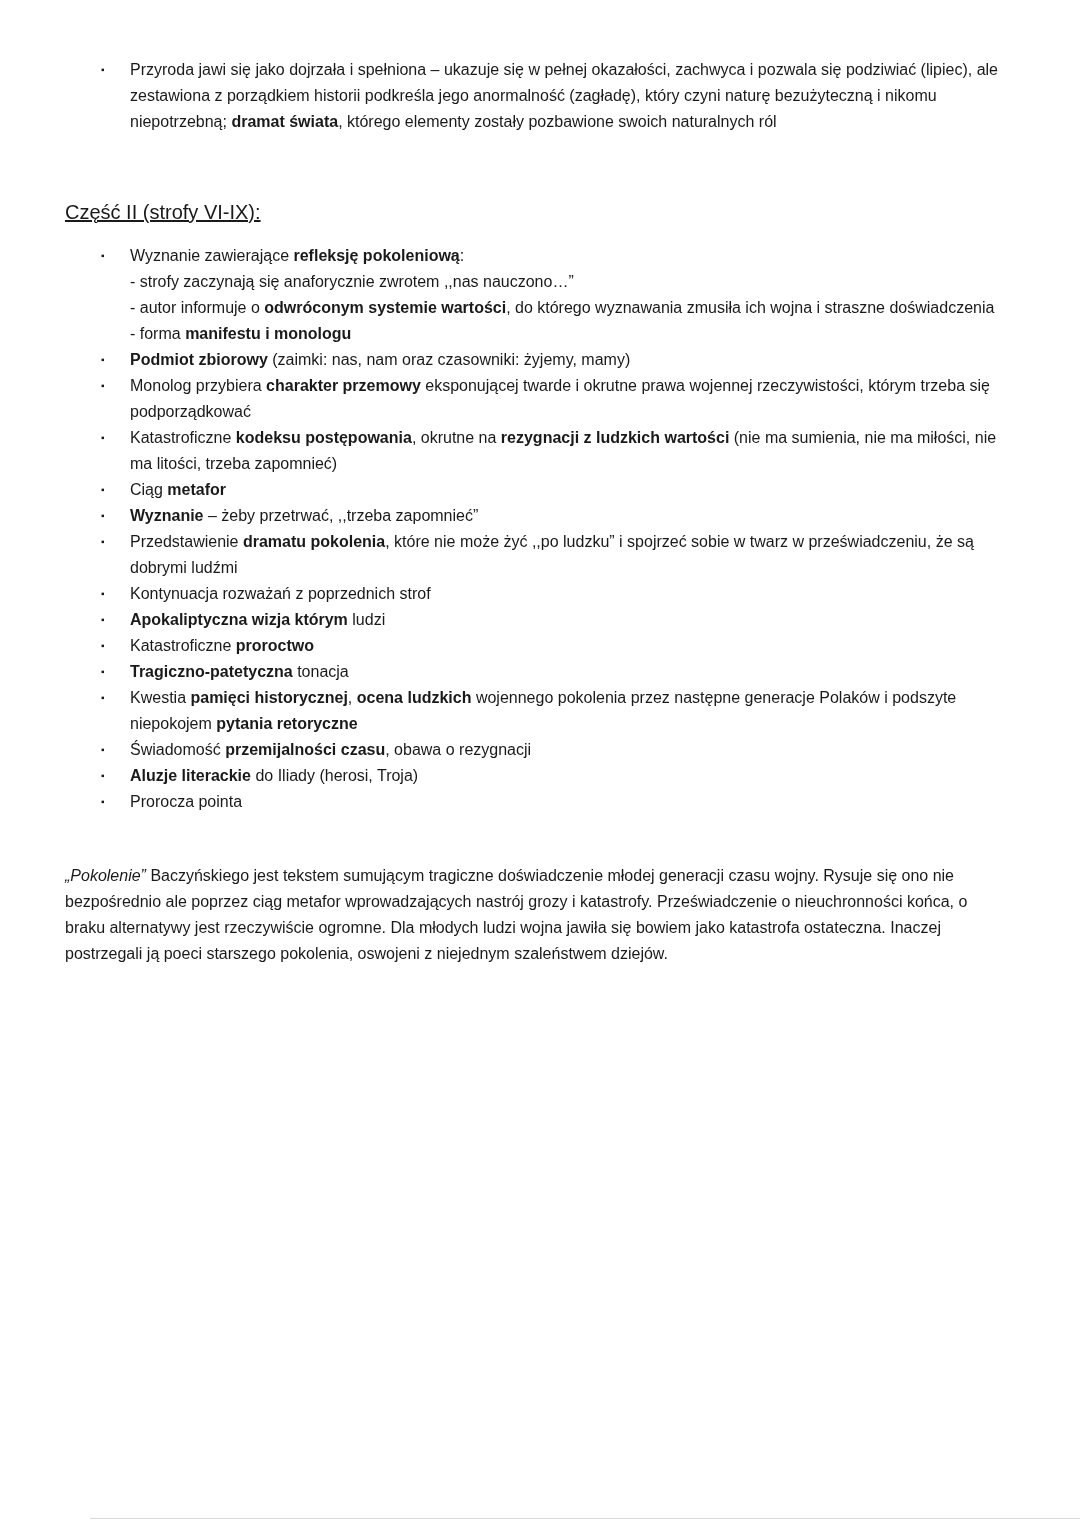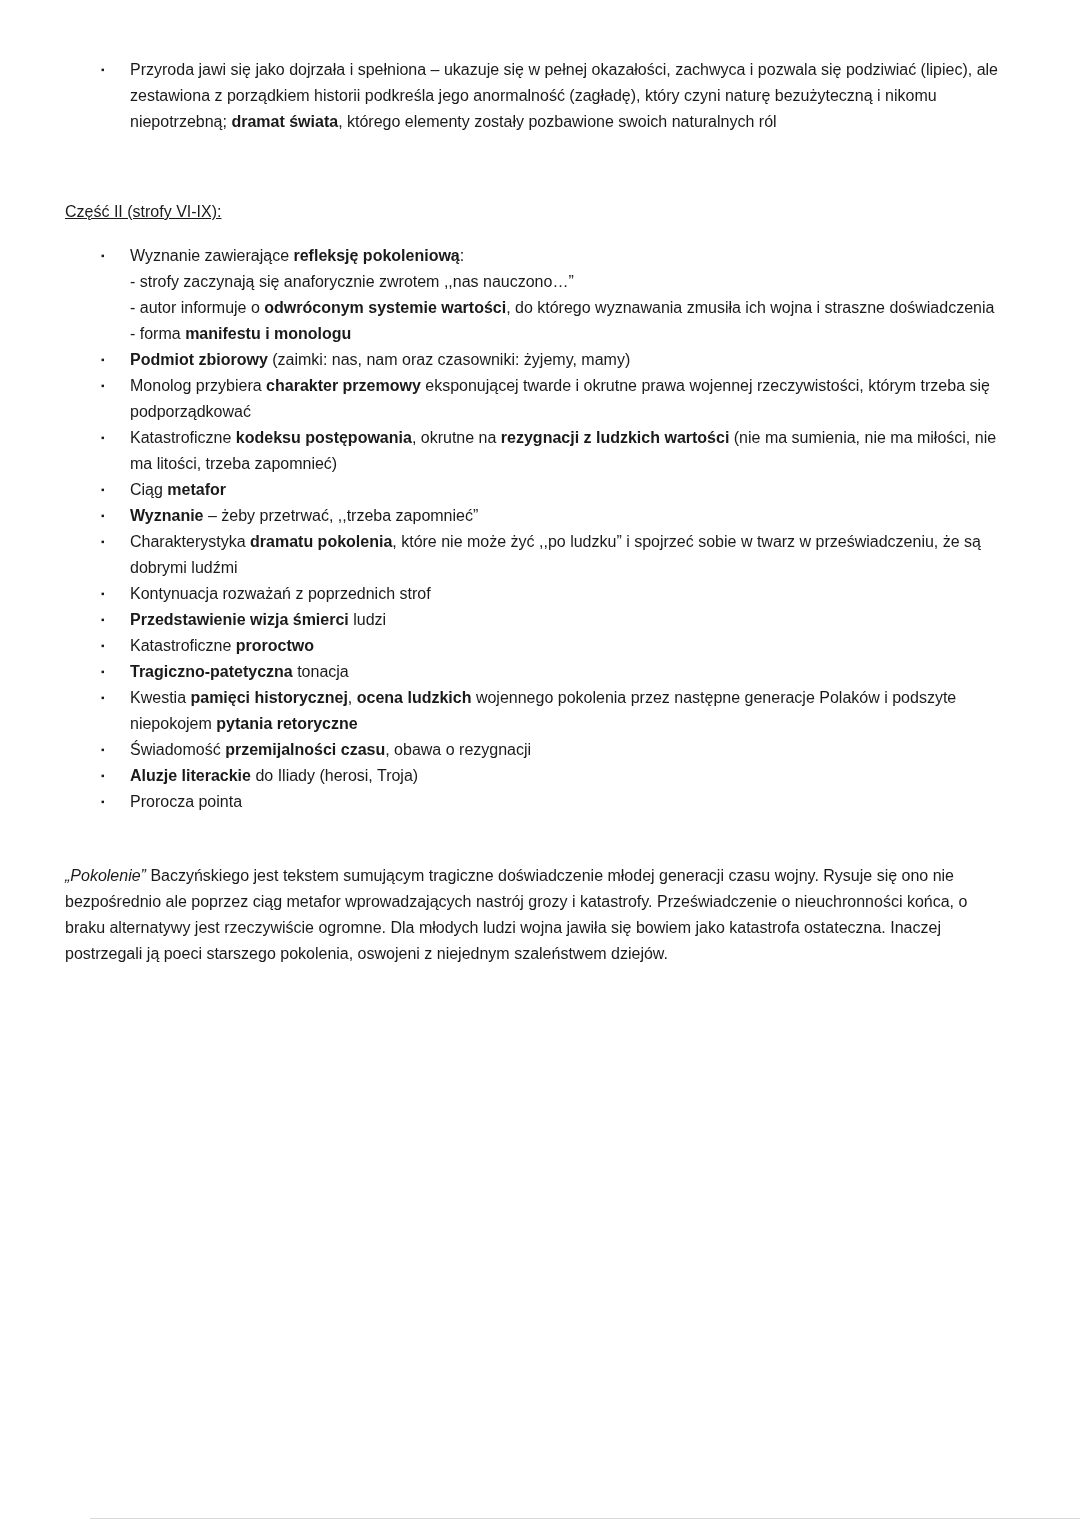--- a/index.html
+++ b/index.html
@@ -38,21 +38,21 @@
     font-size: 10px;
     line-height: 26px;
     color: #1a1a1a;
   }
   ul.bullets .content {
     flex: 1 1 auto;
     white-space: pre-wrap;
   }
   h2.section-heading {
     margin: 64px 0 18px 0;
-    font-size: 16px;
+    font-size: 20px;
     font-weight: 400;
     line-height: 26px;
     text-decoration: underline;
     color: #1a1a1a;
   }
   .closing {
     margin: 48px 0 17px 0;
     white-space: pre-wrap;
   }
   .bold { font-weight: 700; }
@@ -103,33 +103,33 @@
       <li>
         <span class="marker">▪</span>
         <span class="content"><span>Ciąg </span><span class="bold">metafor</span></span>
       </li>
       <li>
         <span class="marker">▪</span>
         <span class="content"><span class="bold">Wyznanie</span><span> – żeby przetrwać, ,,trzeba zapomnieć”</span></span>
       </li>
       <li>
         <span class="marker">▪</span>
-        <span class="content"><span>Charakterystyka </span><span class="bold">dramatu pokolenia</span><span>, które nie może żyć ,,po ludzku” i spojrzeć sobie w twarz w przeświadczeniu, że są dobrymi ludźmi</span></span>
+        <span class="content"><span>Przedstawienie </span><span class="bold">dramatu pokolenia</span><span>, które nie może żyć ,,po ludzku” i spojrzeć sobie w twarz w przeświadczeniu, że są dobrymi ludźmi</span></span>
       </li>
     </ul>
 
 
   <ul class="bullets">
       <li>
         <span class="marker">▪</span>
         <span class="content"><span>Kontynuacja rozważań z poprzednich strof</span></span>
       </li>
       <li>
         <span class="marker">▪</span>
-        <span class="content"><span class="bold">Przedstawienie wizja śmierci</span><span> ludzi</span></span>
+        <span class="content"><span class="bold">Apokaliptyczna wizja którym</span><span> ludzi</span></span>
       </li>
       <li>
         <span class="marker">▪</span>
         <span class="content"><span>Katastroficzne </span><span class="bold">proroctwo</span></span>
       </li>
       <li>
         <span class="marker">▪</span>
         <span class="content"><span class="bold">Tragiczno-patetyczna</span><span> tonacja</span></span>
       </li>
       <li>

